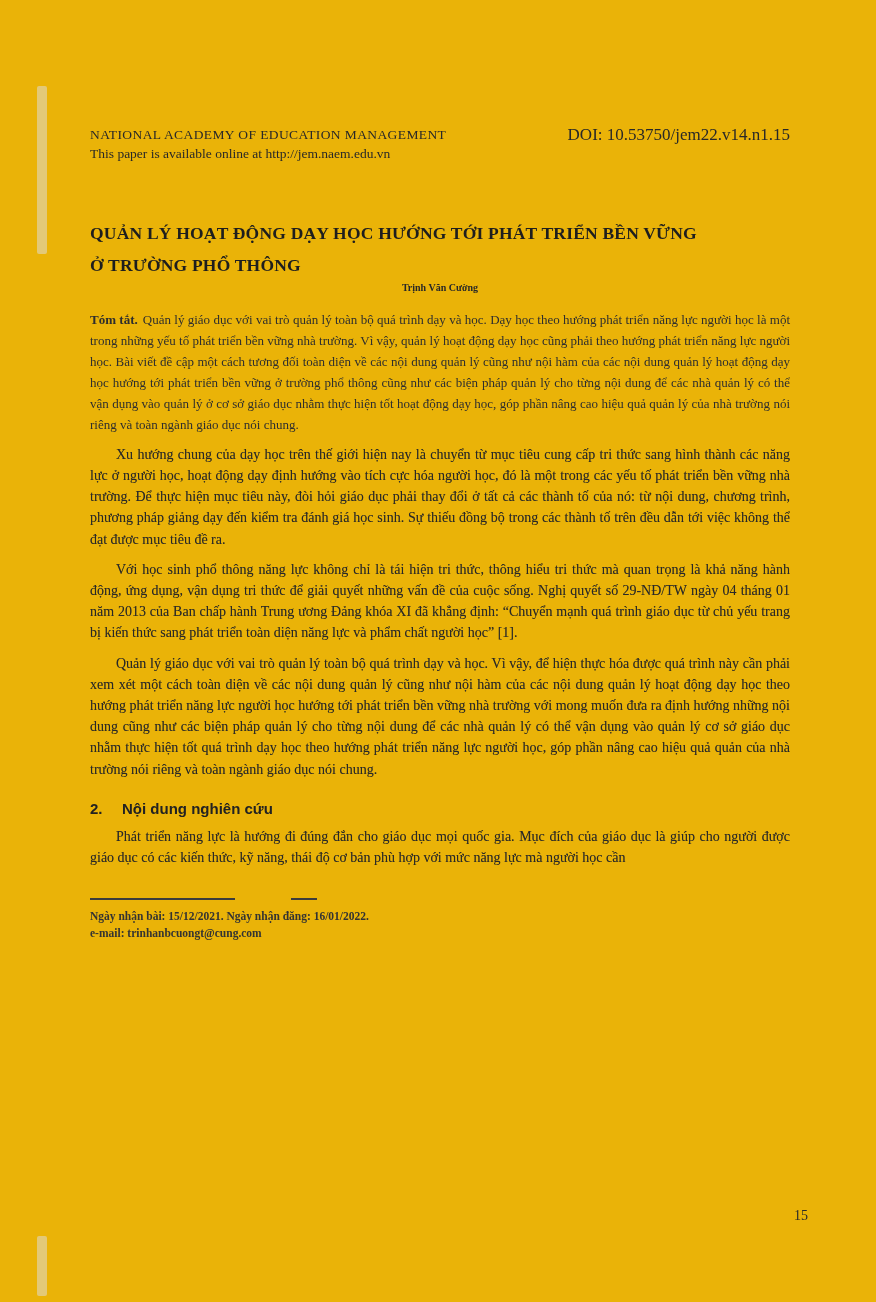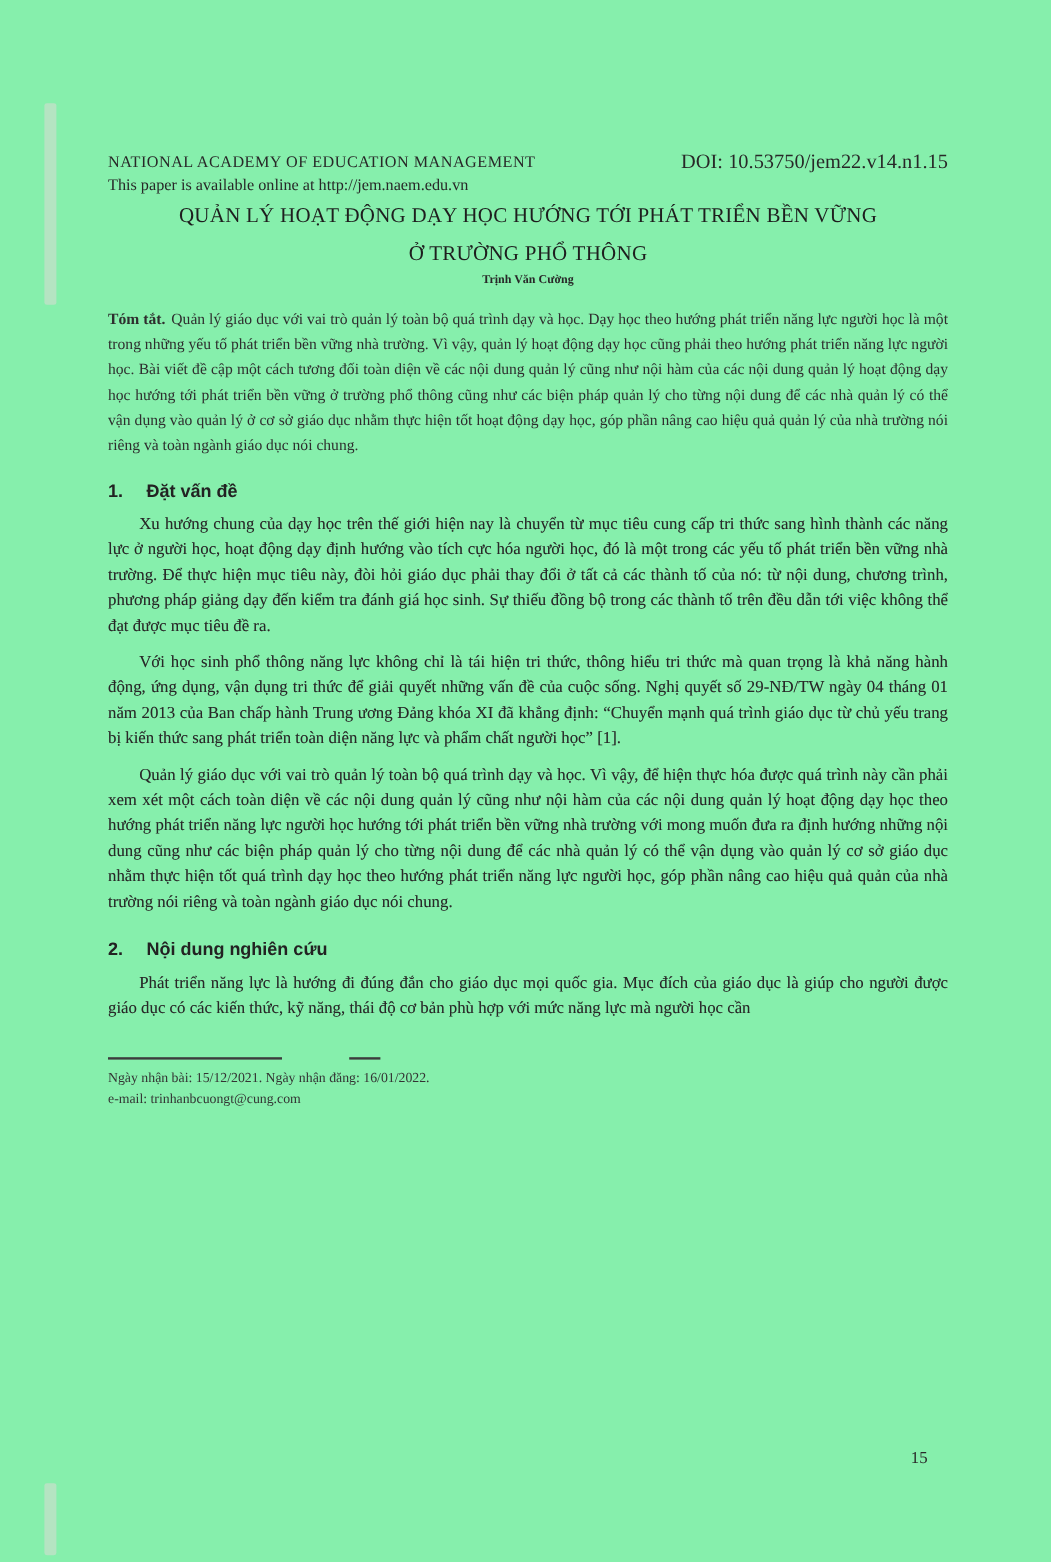--- a/index.html
+++ b/index.html
@@ -6,40 +6,41 @@
   html, body { background: #f4f3ef; }
   body {
     width: 876px; height: 1302px;
     font-family: "Liberation Serif", "DejaVu Serif", serif;
     color: #282828;
     position: relative;
     overflow: hidden;
   }
   .page {
     position: absolute; inset: 0;
-    background: #86efac;
+    background: #eab308;
     padding: 125px 86px 0 90px;
   }
   
   .artifact {
     position: absolute; left: 37px; width: 10px;
     background: #dcdbd6; opacity: .55; border-radius: 2px;
   }
   .artifact.top { top: 86px; height: 168px; }
   .artifact.bottom { top: 1236px; height: 60px; }
 
   .header { display: flex; justify-content: space-between; align-items: flex-start; }
   .header-left { font-size: 13.5px; line-height: 19px; }
   .institution { letter-spacing: .4px; }
   .doi { font-size: 17px; line-height: 19px; }
 
   .title {
-    text-align: center;
+    margin-top: 54px;
+    text-align: left;
     font-size: 17.5px;
-    font-weight: normal;
+    font-weight: bold;
     line-height: 1.85;
     letter-spacing: .2px;
     color: #1e1e1e;
   }
   .author {
     margin-top: 0;
     text-align: center;
     font-size: 10px;
     font-weight: bold;
   }
@@ -89,26 +90,26 @@
     text-align: justify;
     text-indent: 26px;
     text-shadow: 0 0 .4px rgba(40,40,40,.35);
   }
 
   .footnote-rules { margin-top: 30px; display: flex; gap: 56px; }
   .footnote-rules .rule { height: 1.5px; background: #3c3c3c; }
   .rule.long { width: 145px; }
   .rule.short { width: 26px; }
 
-  .footnotes { margin-top: 8px; font-size: 11.5px; line-height: 17px; color: #333; }
+  .footnotes { margin-top: 8px; font-size: 11.5px; line-height: 17px; color: #333; font-weight: bold; }
   .footnotes sup { font-size: 8.5px; margin-right: 2px; }
 
   .page-number {
     position: absolute;
-    right: 103px; bottom: 78px;
+    right: 68px; bottom: 78px;
     font-size: 14px;
     color: #2a2a2a;
   }
 </style>
 </head>
 <body>
 
 <div class="page">
 
   <div class="artifact top"></div>
@@ -124,21 +125,20 @@
     </div>
   </header>
 
   <h1 class="title"><span>QUẢN LÝ HOẠT ĐỘNG DẠY HỌC HƯỚNG TỚI PHÁT TRIỂN BỀN VỮNG</span><br><span>Ở TRƯỜNG PHỔ THÔNG</span></h1>
 
   <div class="author">Trịnh Văn Cường</div>
 
   <p class="abstract"><span class="abstract-label">Tóm tắt.</span><span>Quản lý giáo dục với vai trò quản lý toàn bộ quá trình dạy và học. Dạy học theo hướng phát triển năng lực người học là một trong những yếu tố phát triển bền vững nhà trường. Vì vậy, quản lý hoạt động dạy học cũng phải theo hướng phát triển năng lực người học. Bài viết đề cập một cách tương đối toàn diện về các nội dung quản lý cũng như nội hàm của các nội dung quản lý hoạt động dạy học hướng tới phát triển bền vững ở trường phổ thông cũng như các biện pháp quản lý cho từng nội dung để các nhà quản lý có thể vận dụng vào quản lý ở cơ sở giáo dục nhằm thực hiện tốt hoạt động dạy học, góp phần nâng cao hiệu quả quản lý của nhà trường nói riêng và toàn ngành giáo dục nói chung.</span></p>
 
 
-  <h2 class="section-heading"><span class="sec-num">1.</span><span>Đặt vấn đề</span></h2>
 
   <p class="body">Xu hướng chung của dạy học trên thế giới hiện nay là chuyển từ mục tiêu cung cấp tri thức sang hình thành các năng lực ở người học, hoạt động dạy định hướng vào tích cực hóa người học, đó là một trong các yếu tố phát triển bền vững nhà trường. Để thực hiện mục tiêu này, đòi hỏi giáo dục phải thay đổi ở tất cả các thành tố của nó: từ nội dung, chương trình, phương pháp giảng dạy đến kiểm tra đánh giá học sinh. Sự thiếu đồng bộ trong các thành tố trên đều dẫn tới việc không thể đạt được mục tiêu đề ra.</p>
   <p class="body">Với học sinh phổ thông năng lực không chỉ là tái hiện tri thức, thông hiểu tri thức mà quan trọng là khả năng hành động, ứng dụng, vận dụng tri thức để giải quyết những vấn đề của cuộc sống. Nghị quyết số 29-NĐ/TW ngày 04 tháng 01 năm 2013 của Ban chấp hành Trung ương Đảng khóa XI đã khẳng định: “Chuyển mạnh quá trình giáo dục từ chủ yếu trang bị kiến thức sang phát triển toàn diện năng lực và phẩm chất người học” [1].</p>
   <p class="body">Quản lý giáo dục với vai trò quản lý toàn bộ quá trình dạy và học. Vì vậy, để hiện thực hóa được quá trình này cần phải xem xét một cách toàn diện về các nội dung quản lý cũng như nội hàm của các nội dung quản lý hoạt động dạy học theo hướng phát triển năng lực người học hướng tới phát triển bền vững nhà trường với mong muốn đưa ra định hướng những nội dung cũng như các biện pháp quản lý cho từng nội dung để các nhà quản lý có thể vận dụng vào quản lý cơ sở giáo dục nhằm thực hiện tốt quá trình dạy học theo hướng phát triển năng lực người học, góp phần nâng cao hiệu quả quản của nhà trường nói riêng và toàn ngành giáo dục nói chung.</p>
 
   <h2 class="section-heading"><span class="sec-num">2.</span><span>Nội dung nghiên cứu</span></h2>
 
 
   <p class="body">Phát triển năng lực là hướng đi đúng đắn cho giáo dục mọi quốc gia. Mục đích của giáo dục là giúp cho người được giáo dục có các kiến thức, kỹ năng, thái độ cơ bản phù hợp với mức năng lực mà người học cần</p>
 

